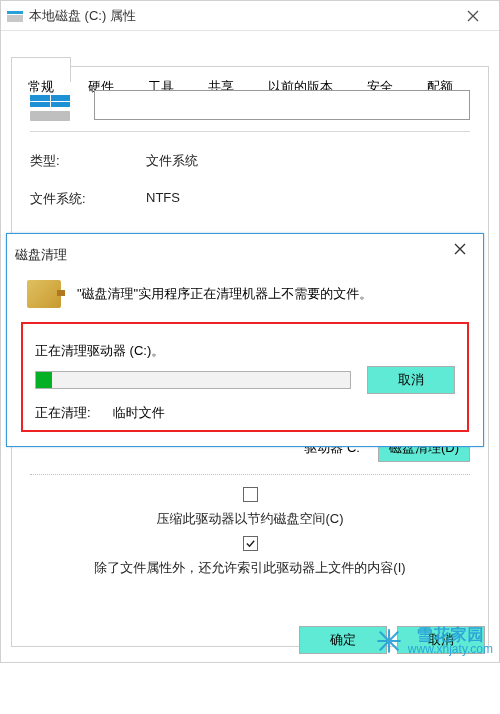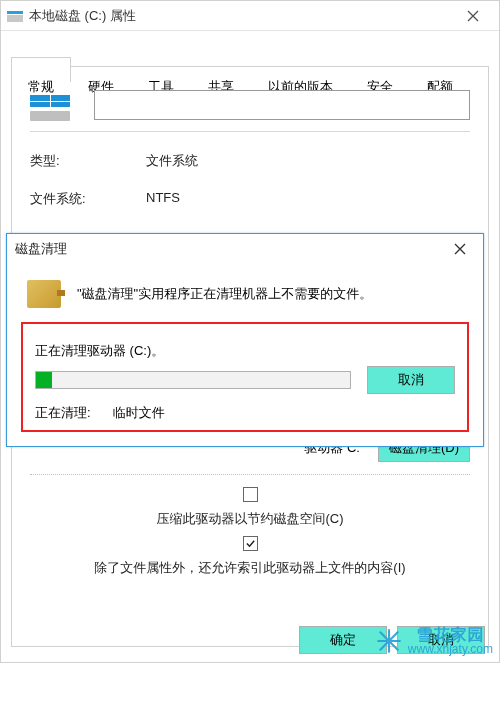--- a/index.html
+++ b/index.html
@@ -41,21 +41,21 @@
 
 .chk-row { display: flex; align-items: center; gap: 8px; margin: 8px 0; color: #222; flex-direction: column; }
 .chk { width: 15px; height: 15px; border: 1px solid #666; display: inline-flex; align-items: center; justify-content: center; cursor: pointer; }
 .chk.checked svg { display: block; }
 .chk svg { display: none; width: 11px; height: 11px; }
 
 .bottom-buttons { position: absolute; bottom: 8px; right: 14px; display: flex; gap: 10px; }
 
 
 .dlg { position: absolute; left: 5px; top: 232px; width: 478px; background: #fff; border: 1px solid #3b99d8; box-shadow: 0 0 2px rgba(59,153,216,.5); }
-.dlg-title { height: 30px; display: flex; align-items: center; padding: 0 8px; color: #222; }
+.dlg-title { height: 30px; display: flex; align-items: flex-end; padding: 0 8px; color: #222; }
 .dlg-title .t { flex: 1; }
 .dlg-title .x { width: 30px; height: 30px; display: flex; align-items: center; justify-content: center; cursor: pointer; color: #333; }
 .dlg-body { padding: 10px 14px 14px 14px; }
 .dlg-msg { display: flex; align-items: center; gap: 16px; padding: 6px 0 14px 6px; }
 .broom-icon { width: 34px; height: 28px; background: linear-gradient(135deg,#e0c060,#c89a30); border-radius: 2px; position: relative; }
 .broom-icon::after { content: ""; position: absolute; right: -4px; top: 10px; width: 8px; height: 6px; background: #b07820; }
 .redbox { border: 2px solid #e22; padding: 18px 12px 8px 12px; }
 .progress-row { display: flex; align-items: center; gap: 16px; margin-top: 6px; }
 .progress { flex: 1; height: 18px; border: 1px solid #b0b0b0; background: #f2f2f2; position: relative; }
 .progress .fill { height: 100%; background: #06b025; width: 5%; }

